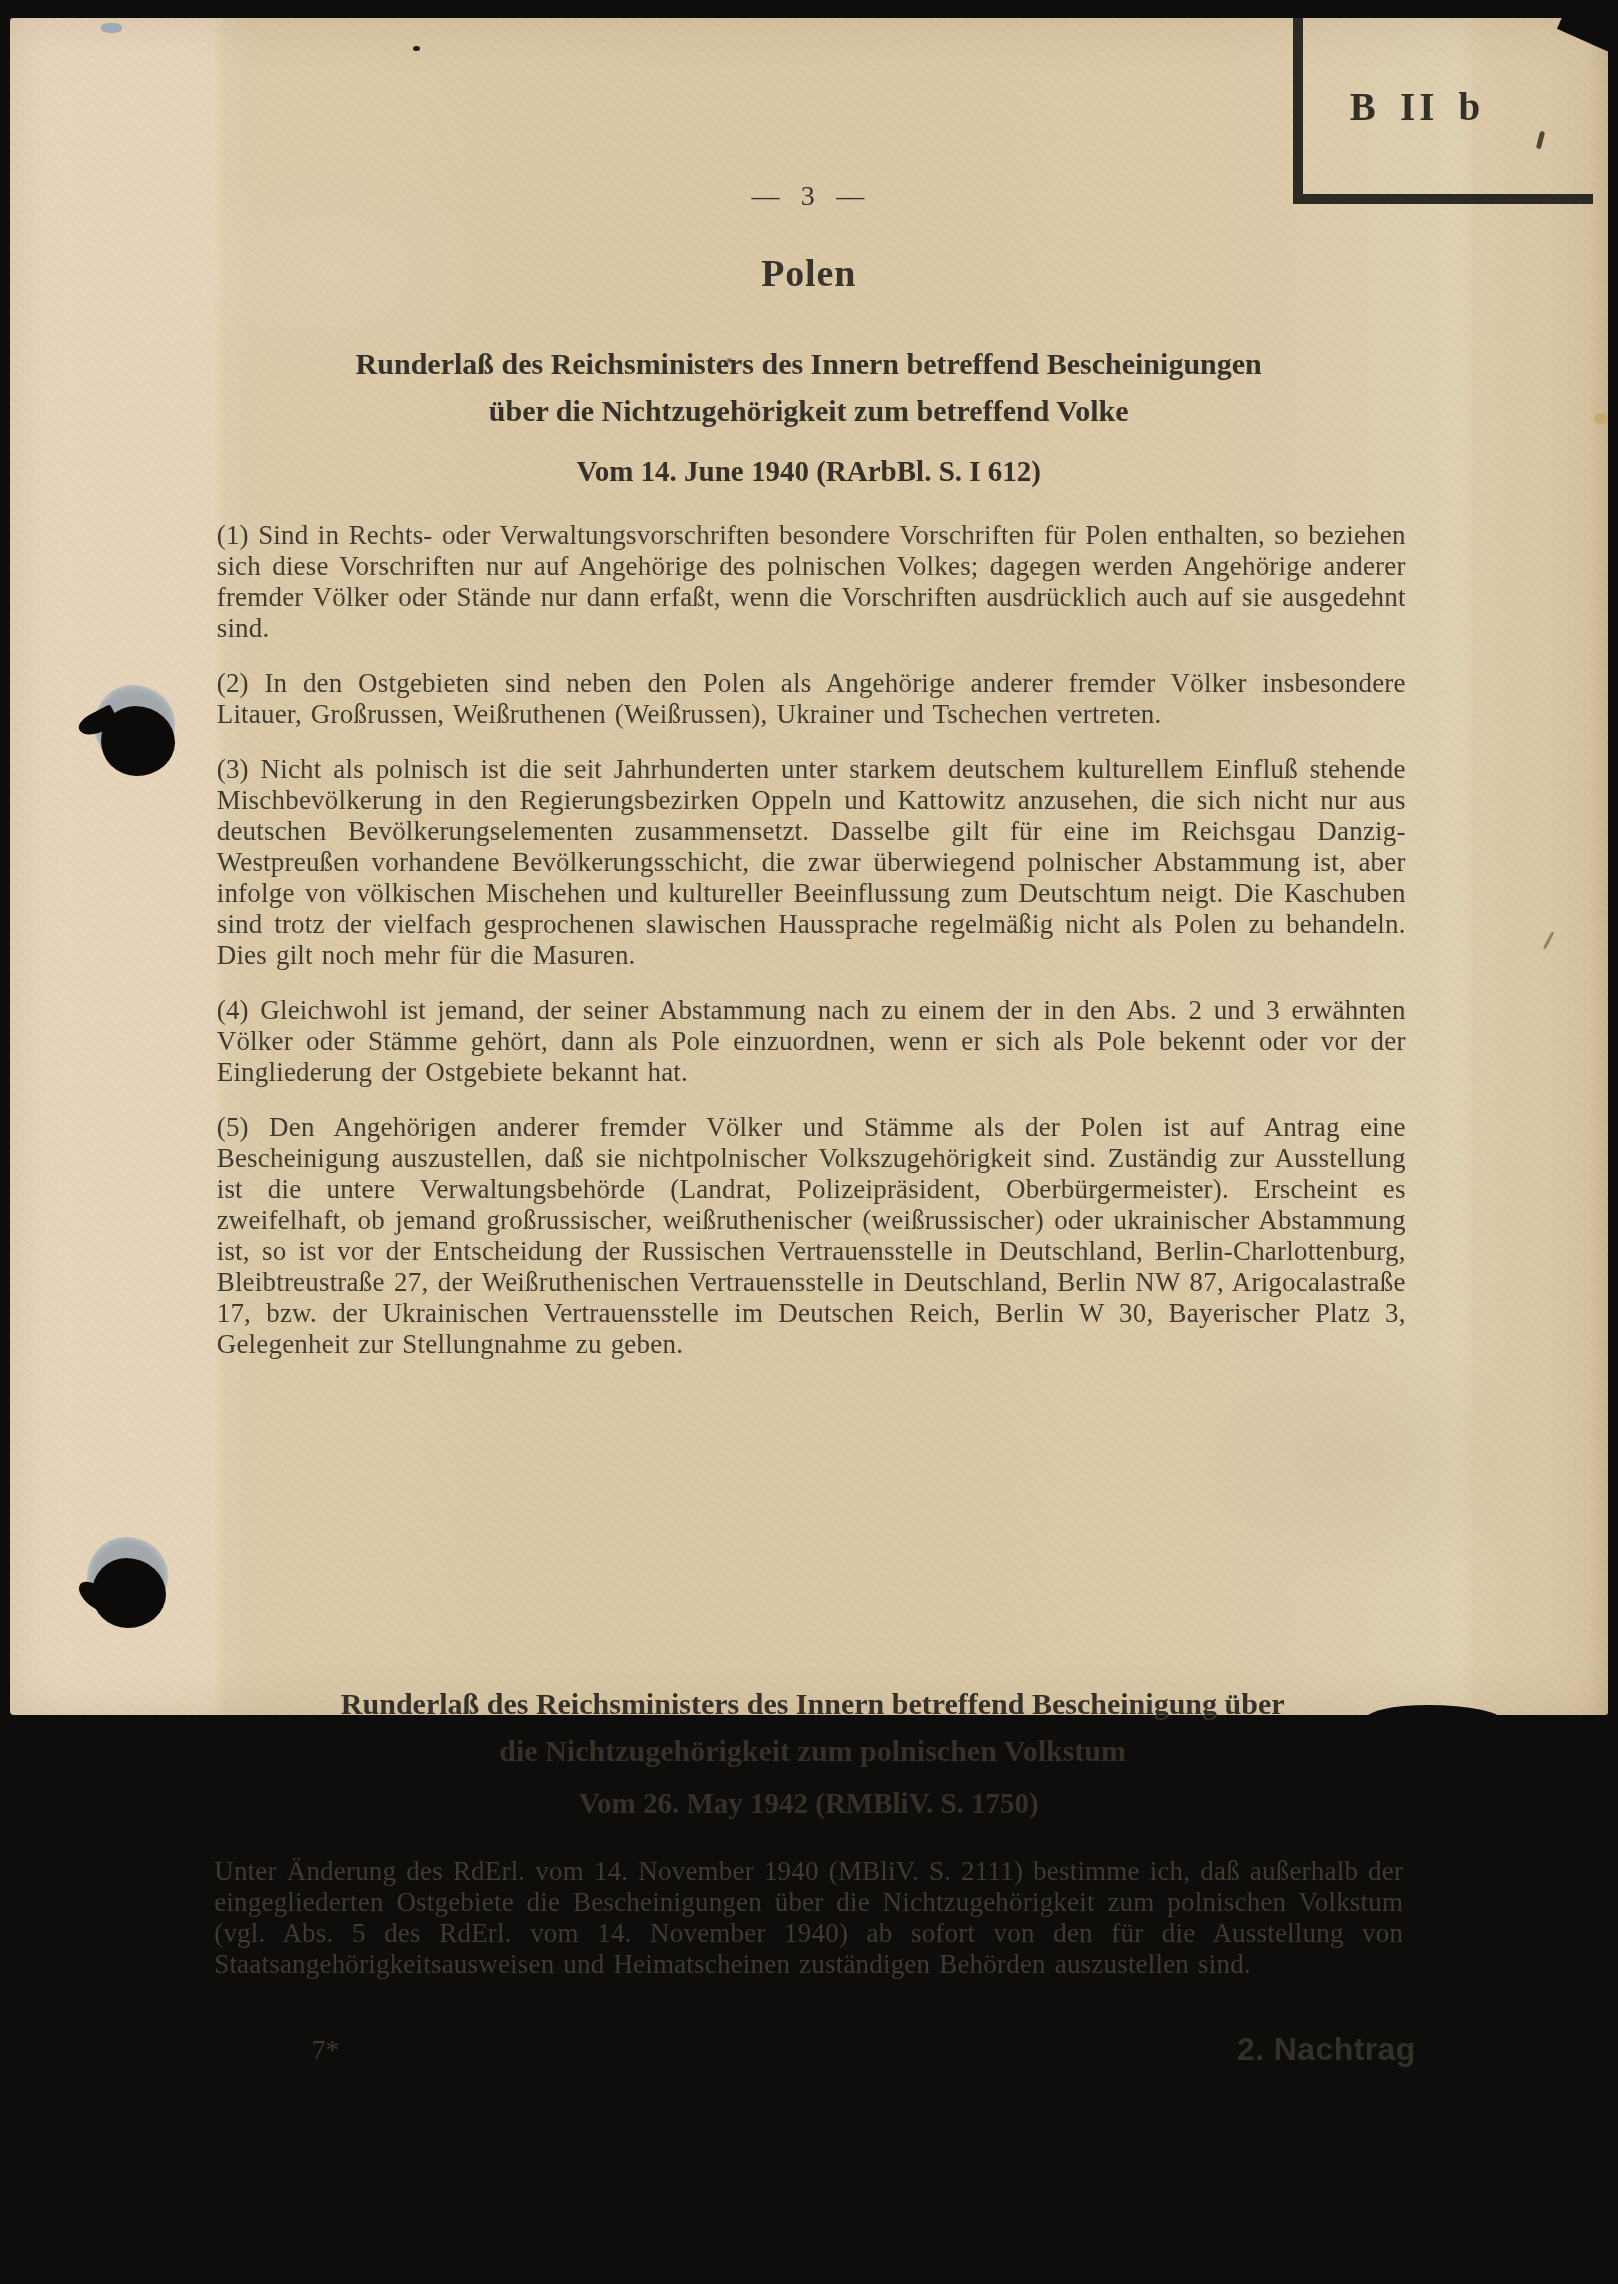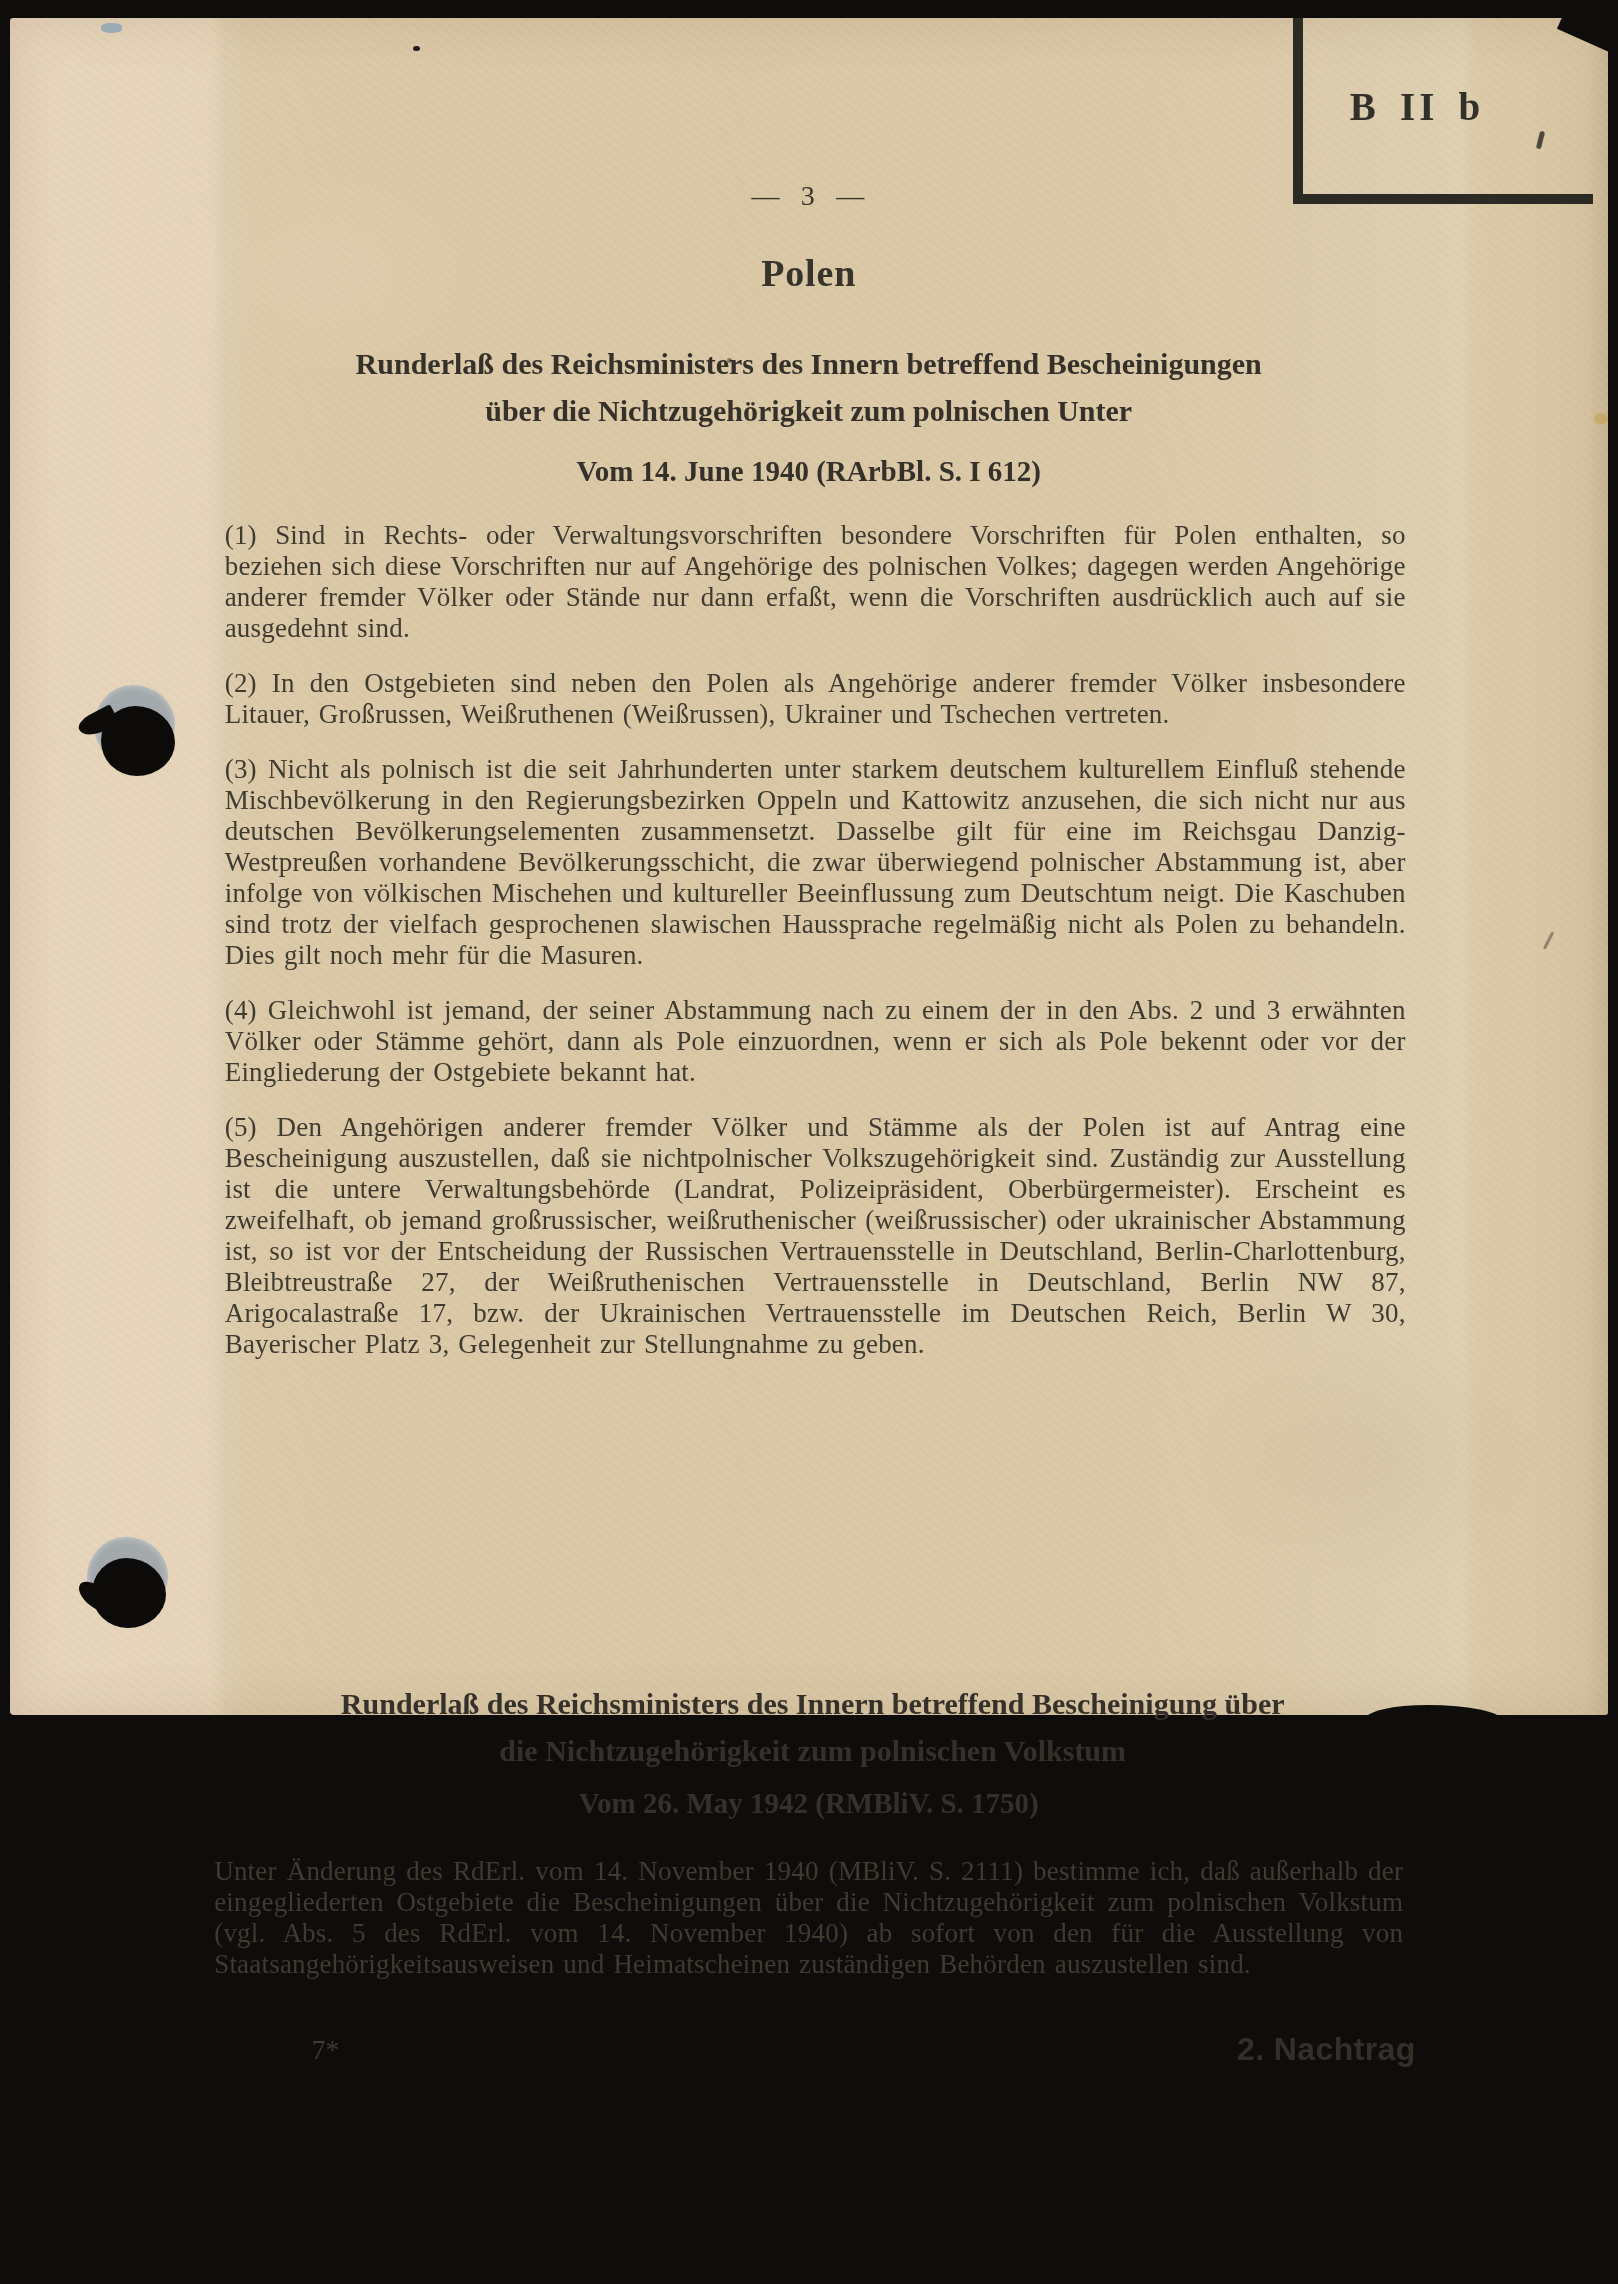--- a/index.html
+++ b/index.html
@@ -68,21 +68,21 @@
   .dateline { font-size:29px; font-weight:bold; color:#35312a; }
   .dateline1 { top:437px; }
   
   .paras {
     position:absolute; left:207px; top:502px; width:1189px;
   }
   .para {
     font-size:27px; line-height:31px;
     text-align:justify; color:#403b31;
     word-spacing:2px; letter-spacing:0.2px;
-    margin:0 0 24px 8px;
+    margin:0 0 24px 0;
   }
   
   .section2 { position:absolute; left:0; top:1662px; width:100%; }
   .section2 .sec-heading-line { text-align:center;padding-left:8px; }
   .section2 .dateline { text-align:center; margin-top:13px; }
   .section2 .para { width:1189px; margin:36px auto 0 auto; }
   
   .footer {
     position:absolute; left:207px; top:2013px; width:1199px; height:57px;
   }
@@ -141,21 +141,21 @@
   <div class="class-box">
     <div class="class-label">B II b</div>
   </div>
 
   <div class="centered page-number">— 3 —</div>
 
   <div class="centered doc-title">Polen</div>
 
   <div class="centered heading1">
     <div class="sec-heading-line">Runderlaß des Reichsministers des Innern betreffend Bescheinigungen</div>
-    <div class="sec-heading-line">über die Nichtzugehörigkeit zum polnischen Unter</div>
+    <div class="sec-heading-line">über die Nichtzugehörigkeit zum betreffend Volke</div>
   </div>
 
   <div class="centered dateline dateline1">Vom 14. June 1940 (RArbBl. S. I 612)</div>
 
   <div class="paras">
     <p class="para">(1) Sind in Rechts- oder Verwaltungsvorschriften besondere Vorschriften für Polen enthalten, so beziehen sich diese Vorschriften nur auf Angehörige des polnischen Volkes; dagegen werden Angehörige anderer fremder Völker oder Stände nur dann erfaßt, wenn die Vorschriften ausdrücklich auch auf sie ausgedehnt sind.</p>
     <p class="para">(2) In den Ostgebieten sind neben den Polen als Angehörige anderer fremder Völker insbesondere Litauer, Großrussen, Weißruthenen (Weißrussen), Ukrainer und Tschechen vertreten.</p>
     <p class="para">(3) Nicht als polnisch ist die seit Jahrhunderten unter starkem deutschem kulturellem Einfluß stehende Mischbevölkerung in den Regierungsbezirken Oppeln und Kattowitz anzusehen, die sich nicht nur aus deutschen Bevölkerungselementen zusammensetzt. Dasselbe gilt für eine im Reichsgau Danzig-Westpreußen vorhandene Bevölkerungsschicht, die zwar überwiegend polnischer Abstammung ist, aber infolge von völkischen Mischehen und kultureller Beeinflussung zum Deutschtum neigt. Die Kaschuben sind trotz der vielfach gesprochenen slawischen Haussprache regelmäßig nicht als Polen zu behandeln. Dies gilt noch mehr für die Masuren.</p>
     <p class="para">(4) Gleichwohl ist jemand, der seiner Abstammung nach zu einem der in den Abs. 2 und 3 erwähnten Völker oder Stämme gehört, dann als Pole einzuordnen, wenn er sich als Pole bekennt oder vor der Eingliederung der Ostgebiete bekannt hat.</p>
     <p class="para">(5) Den Angehörigen anderer fremder Völker und Stämme als der Polen ist auf Antrag eine Bescheinigung auszustellen, daß sie nichtpolnischer Volkszugehörigkeit sind. Zuständig zur Ausstellung ist die untere Verwaltungsbehörde (Landrat, Polizeipräsident, Oberbürgermeister). Erscheint es zweifelhaft, ob jemand großrussischer, weißruthenischer (weißrussischer) oder ukrainischer Abstammung ist, so ist vor der Entscheidung der Russischen Vertrauensstelle in Deutschland, Berlin-Charlottenburg, Bleibtreustraße 27, der Weißruthenischen Vertrauensstelle in Deutschland, Berlin NW 87, Arigocalastraße 17, bzw. der Ukrainischen Vertrauensstelle im Deutschen Reich, Berlin W 30, Bayerischer Platz 3, Gelegenheit zur Stellungnahme zu geben.</p>

